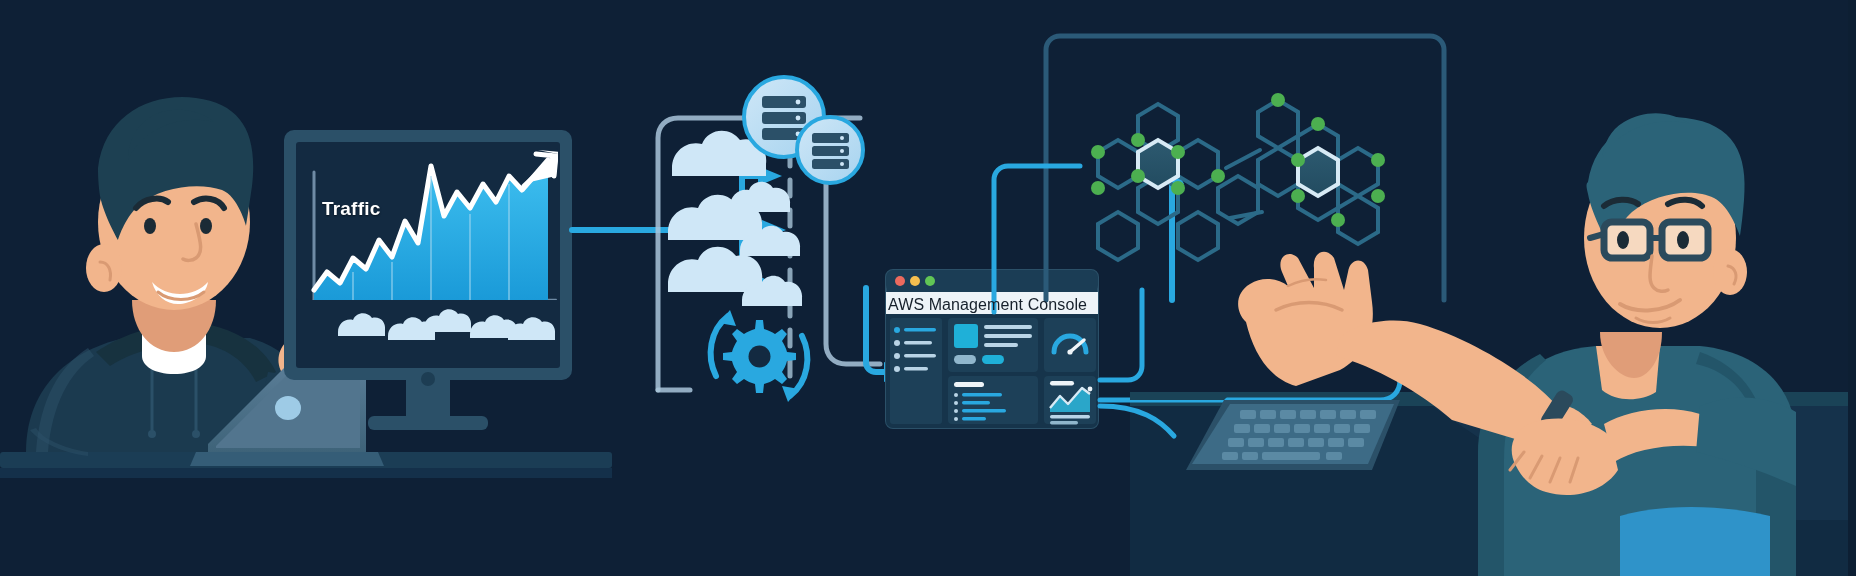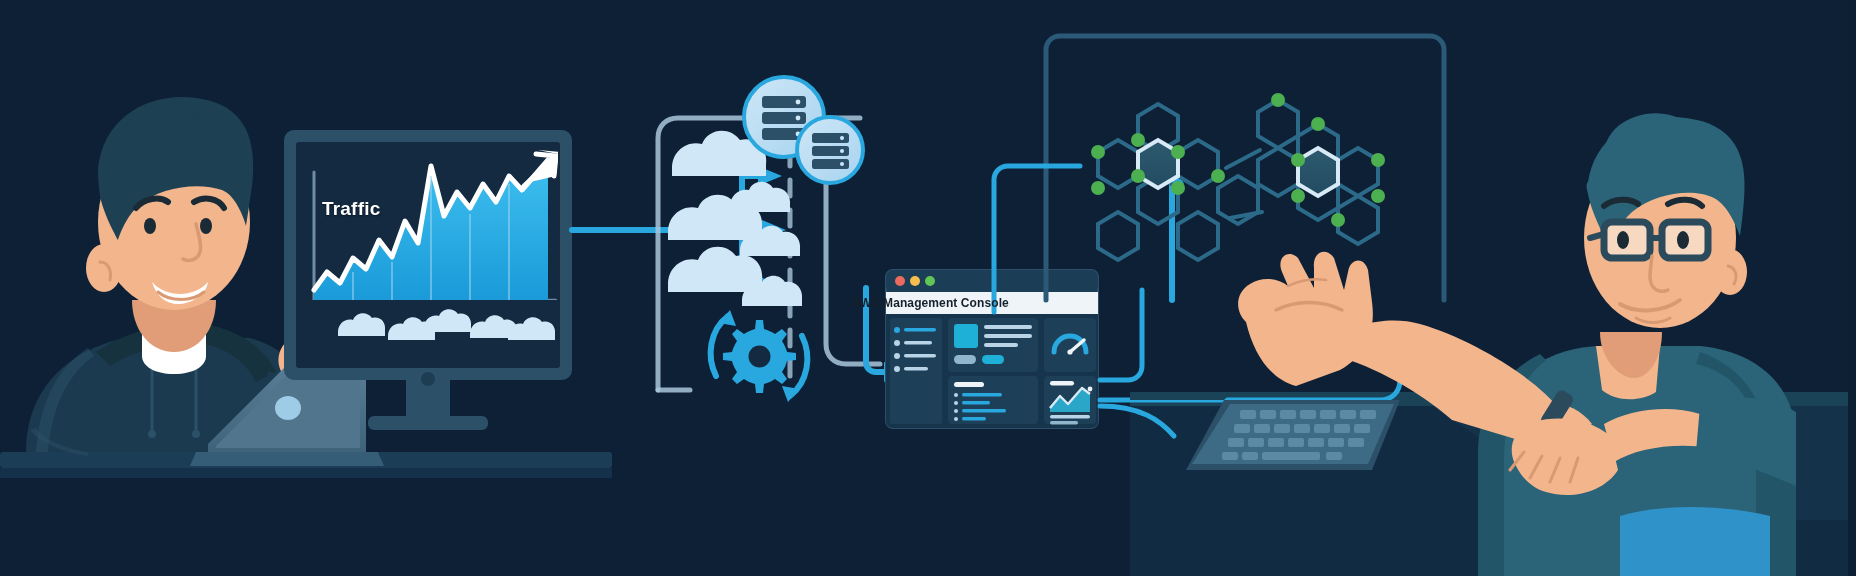--- a/index.html
+++ b/index.html
@@ -1,21 +1,21 @@
 <!DOCTYPE html>
 <html><head>
 <meta charset="utf-8">
 <style>
   html,body{margin:0;padding:0;background:#0d1f33;}
   body{width:1856px;height:576px;overflow:hidden;font-family:"Liberation Sans",sans-serif;}
   #stage{position:relative;width:1848px;height:576px;background:#ef4444;overflow:hidden;}
   #scene{position:absolute;inset:0;}
   .lbl{position:absolute;color:#ffffff;font-weight:bold;letter-spacing:.2px;}
   #traffic-label{left:322px;top:198px;font-size:19px;text-shadow:0 1px 2px rgba(0,0,0,.55);}
-  #console-title{left:852px;top:296px;font-size:12px;color:#16202b;font-weight:bold;letter-spacing:.1px;}
+  #console-title{left:888px;top:296px;font-size:16px;color:#16202b;font-weight:normal;letter-spacing:.1px;}
 </style>
 </head>
 <body>
 
 <div id="stage">
 
   <svg id="scene" viewBox="0 0 1856 576" width="1856" height="576">
     <defs>
       <linearGradient id="gArea" x1="0" y1="0" x2="0" y2="1">
         <stop offset="0" stop-color="#3fc0f0"></stop>

